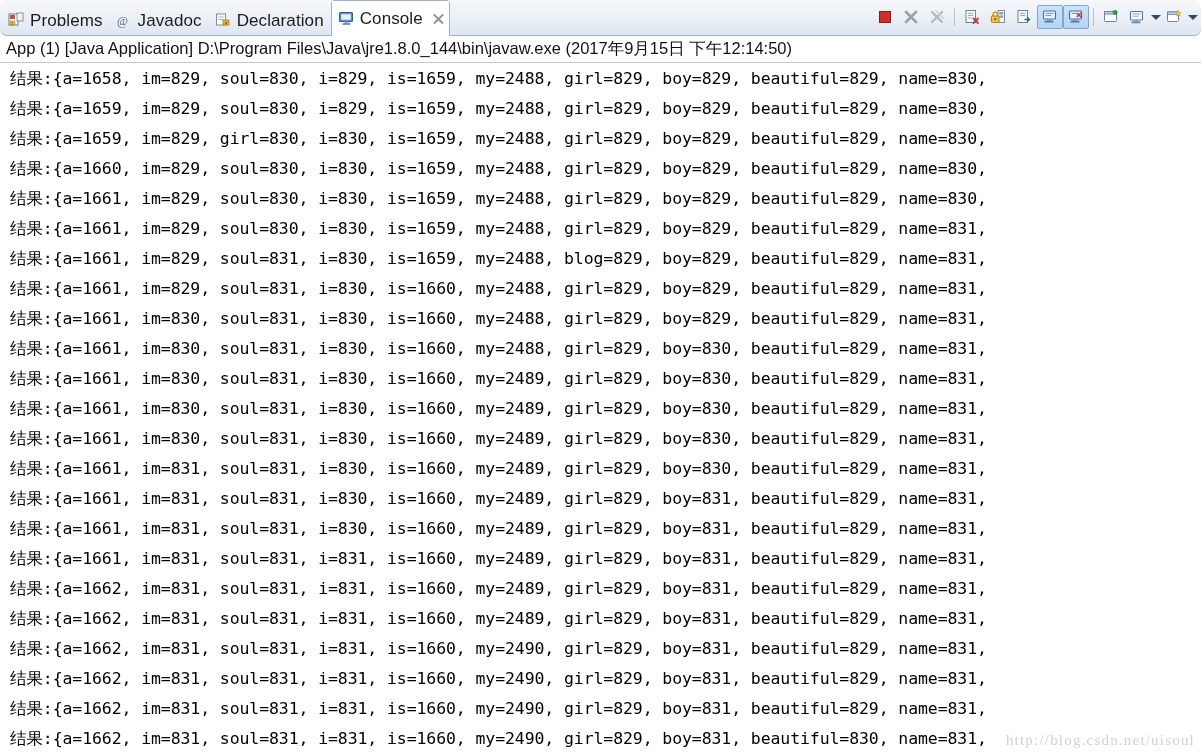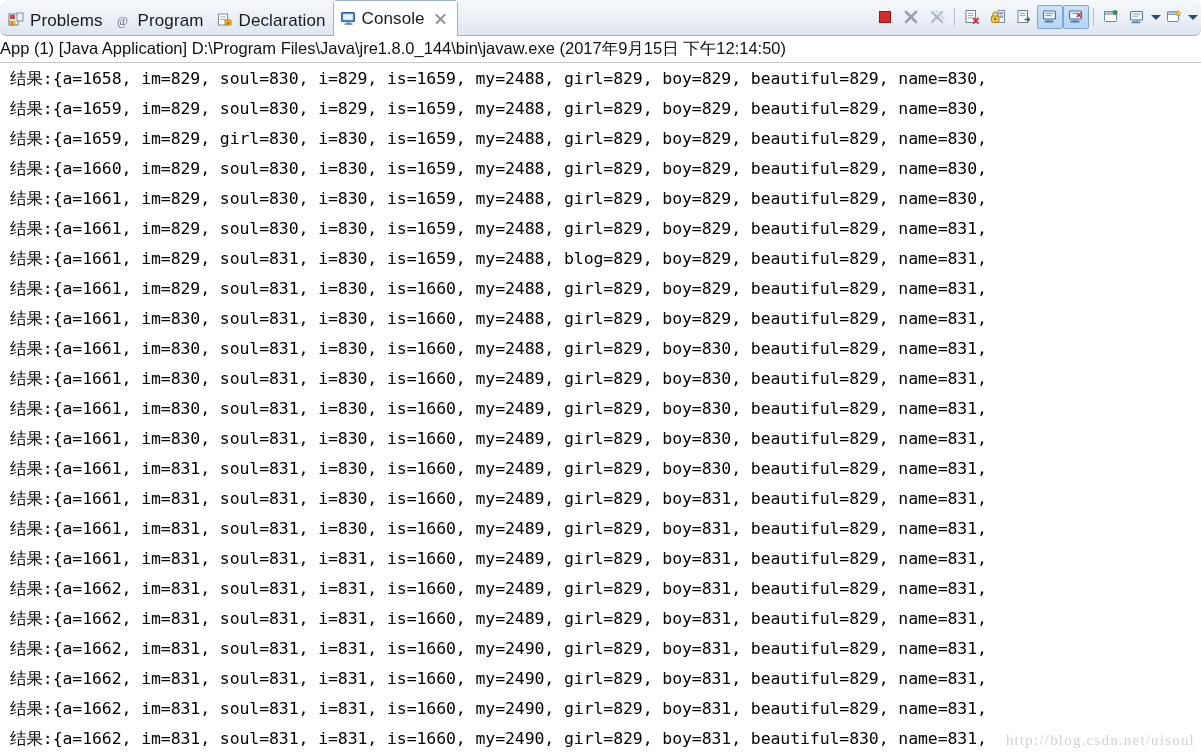--- a/index.html
+++ b/index.html
@@ -45,21 +45,21 @@
     cursor: default;
   }
   .tab .tab-label { margin-left: 5px; letter-spacing: .1px; }
   .tab.active {
     background: #ffffff;
     height: 36px;
     border: 1px solid #9cb0c8;
     border-bottom: none;
     border-top-left-radius: 4px;
     border-top-right-radius: 4px;
-    padding-right: 10px;
+    padding-right: 4px;
     margin-bottom: -1px;
     z-index: 3;
   }
   .tab.active::after {
     content: "";
     position: absolute;
     left: 0; right: 0; top: 0;
     height: 3px;
     background: #ffffff;
   }
@@ -120,21 +120,21 @@
     border-right: 5px solid transparent;
     border-top: 5px solid #2b4a6f;
     display: block;
   }
 
   
   .launchline {
     height: 27px;
     display: flex;
     align-items: center;
-    padding-left: 0;
+    padding-left: 6px;
     font-size: 16.5px;
     color: #111111;
     background: #ffffff;
     border-bottom: 1px solid #c9c9c9;
     white-space: nowrap;
     overflow: hidden;
     box-sizing: border-box;
   }
 
   
@@ -187,21 +187,21 @@
       </span>
       <span class="tab-label">Problems</span>
     </div>
 
     <div class="tab">
       <span class="ticon">
         <svg class="ticon" viewBox="0 0 17 17">
           <text x="1" y="12.5" font-size="12" fill="#5a6b7d" font-family="Liberation Serif, serif">@</text>
         </svg>
       </span>
-      <span class="tab-label">Program</span>
+      <span class="tab-label">Javadoc</span>
     </div>
 
     <div class="tab">
       <span class="ticon">
         <svg class="ticon" viewBox="0 0 17 17">
           <rect x="1.5" y="2" width="9" height="11" fill="#ffffff" stroke="#7a8b9c" stroke-width="1"></rect>
           <line x1="3.5" y1="5" x2="8.5" y2="5" stroke="#9aa8b6" stroke-width="1"></line>
           <line x1="3.5" y1="7.5" x2="8.5" y2="7.5" stroke="#9aa8b6" stroke-width="1"></line>
           <path d="M8 8 h6 v5 h-6 z" fill="#f0b429" stroke="#a87b12" stroke-width=".8"></path>
           <path d="M9.5 10.3 h3.2 l-1.6 2 z" fill="#7a5a10"></path>

